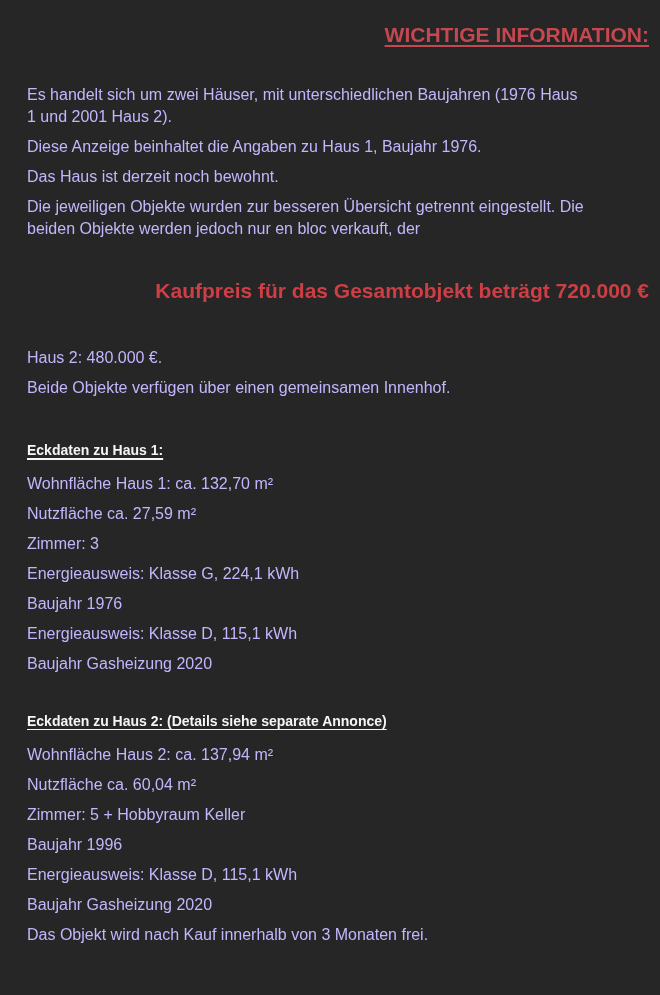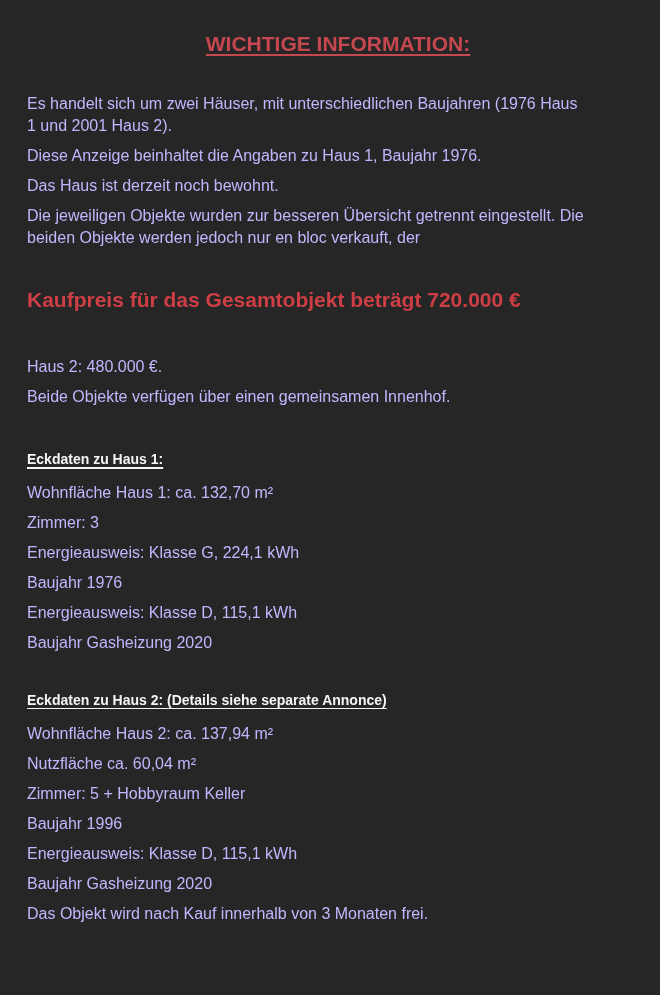--- a/index.html
+++ b/index.html
@@ -14,45 +14,45 @@
     overflow: hidden;
   }
   .doc {
     box-sizing: border-box;
     width: 660px;
     height: 995px;
     padding: 16px 11px 0 27px;
     overflow: hidden;
   }
   .title {
-    margin: 15px 0 36px 0;
+    margin: 6px 0 36px 0;
     font-size: 21px;
     line-height: 26px;
     font-weight: bold;
-    text-align: center;
+    text-align: right;
     color: #c5474f;
     text-decoration: underline;
     text-decoration-thickness: 2px;
     text-underline-offset: 3px;
   }
   .para {
     margin: 0 0 8px 0;
     font-size: 16px;
     line-height: 22px;
     color: #c4b5fd;
   }
   .para .line {
     white-space: nowrap;
   }
   .price-heading {
     margin: 38px 0 43px 0;
     font-size: 21px;
     line-height: 26px;
     font-weight: bold;
-    text-align: left;
+    text-align: right;
     color: #cd3e45;
     white-space: nowrap;
   }
   .section-heading {
     margin: 39px 0 11px 0;
     font-size: 14px;
     line-height: 24px;
     font-weight: bold;
     color: #f5f5f5;
     text-decoration: underline;
@@ -91,20 +91,21 @@
   </p>
 
   <h2 class="price-heading">Kaufpreis für das Gesamtobjekt beträgt 720.000 €</h2>
 
   <p class="para">Haus 2: 480.000 €.</p>
   <p class="para">Beide Objekte verfügen über einen gemeinsamen Innenhof.</p>
 
   <h3 class="section-heading">Eckdaten zu Haus 1:</h3>
 
   <p class="para">Wohnfläche Haus 1: ca. 132,70 m²</p>
+  <p class="para">Nutzfläche ca. 27,59 m²</p>
   <p class="para">Zimmer: 3</p>
   <p class="para">Energieausweis: Klasse G, 224,1 kWh</p>
   <p class="para">Baujahr 1976</p>
   <p class="para">Energieausweis: Klasse D, 115,1 kWh</p>
   <p class="para">Baujahr Gasheizung 2020</p>
 
   <h3 class="section-heading second">Eckdaten zu Haus 2: (Details siehe separate Annonce)</h3>
 
   <p class="para">Wohnfläche Haus 2: ca. 137,94 m²</p>
   <p class="para">Nutzfläche ca. 60,04 m²</p>

